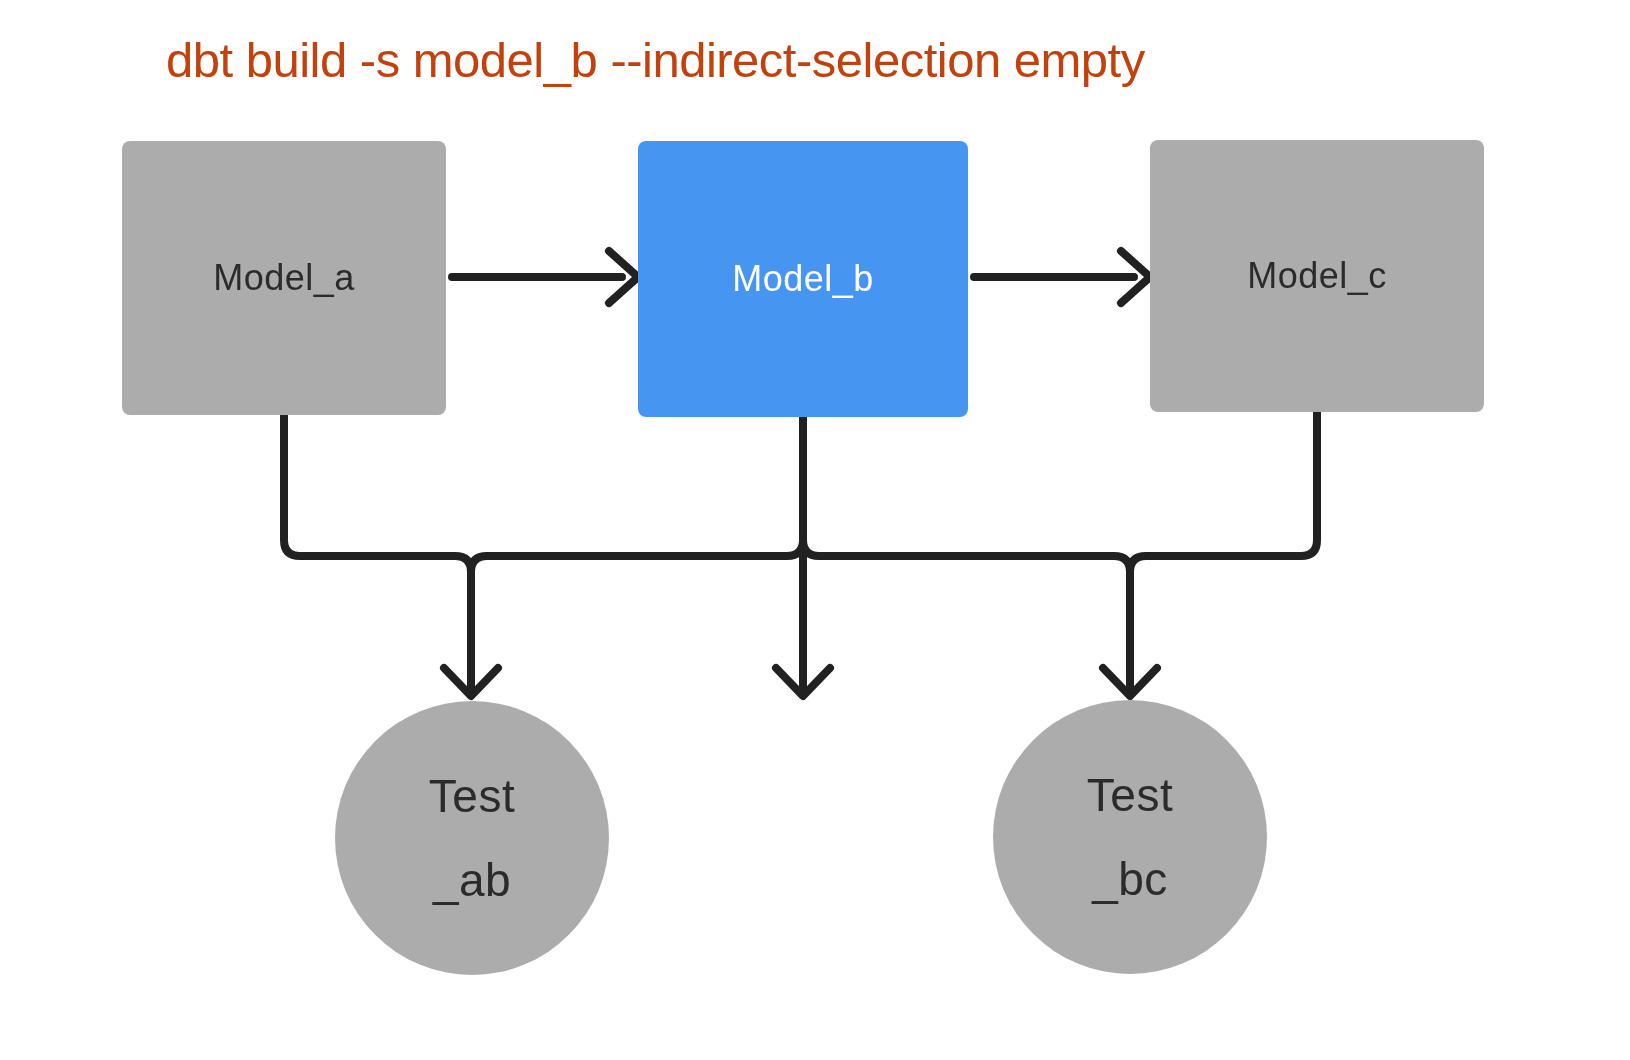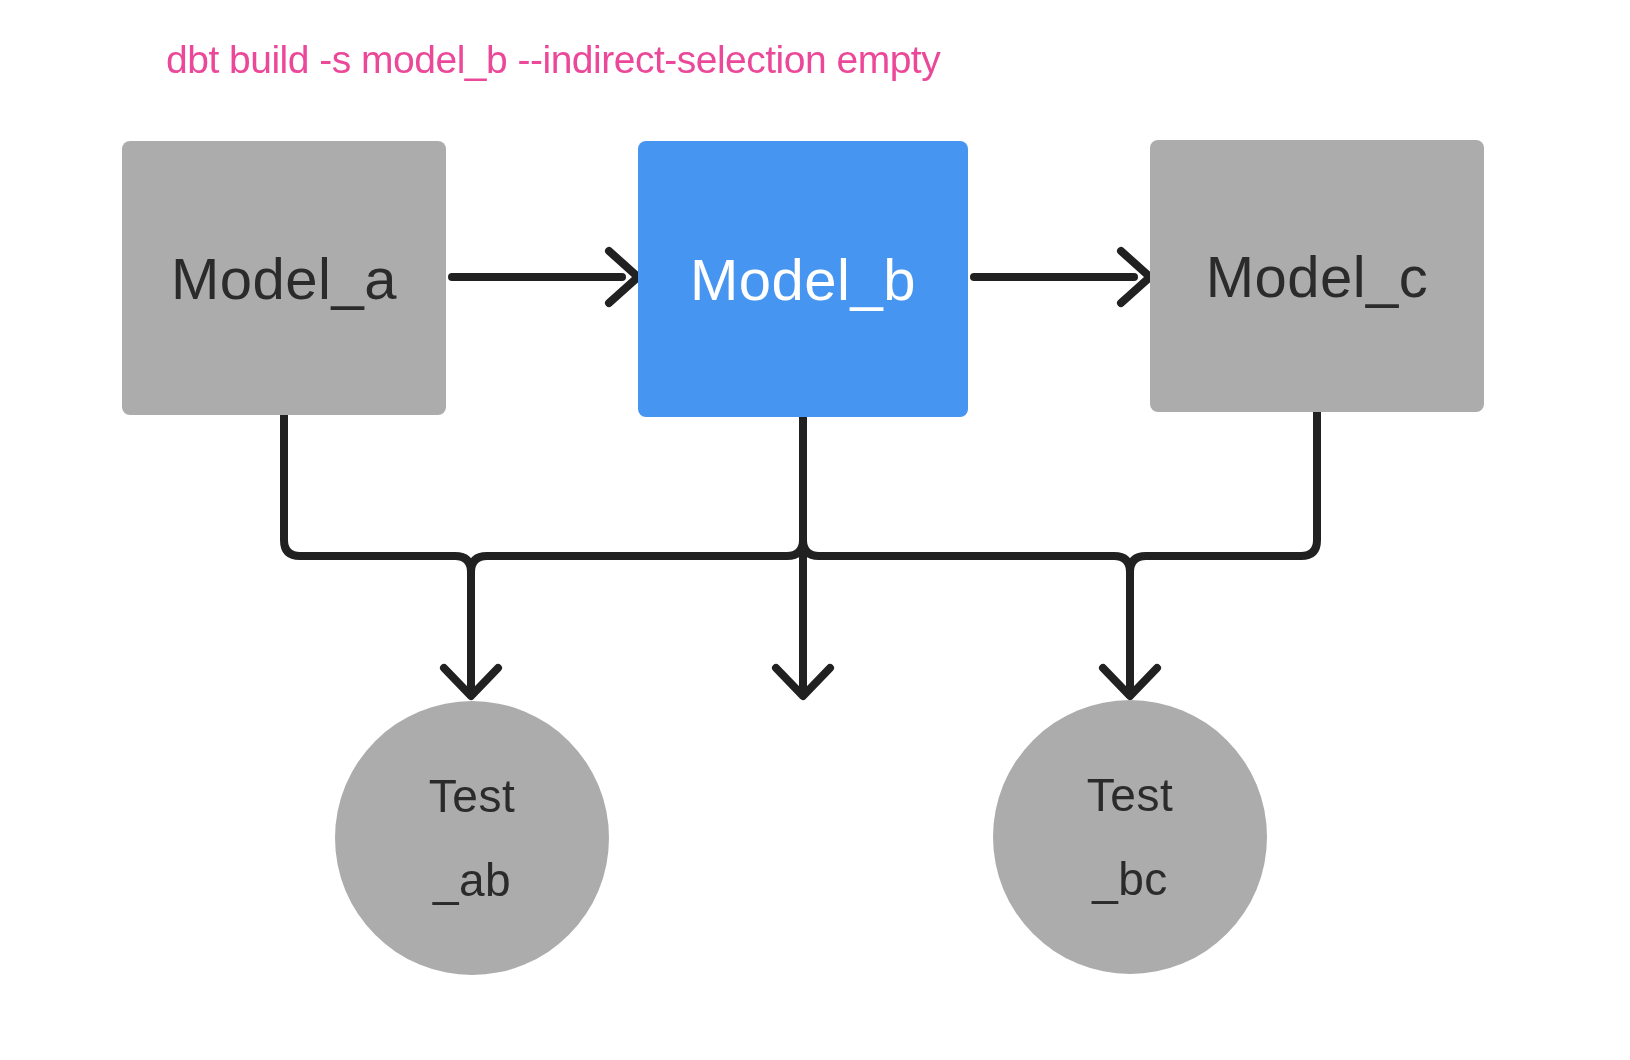--- a/index.html
+++ b/index.html
@@ -17,25 +17,25 @@
     position: relative;
     width: 1630px;
     height: 1060px;
     background: var(--canvas-bg);
     overflow: hidden;
   }
   .diagram-title {
     position: absolute;
     left: 166px;
     top: 32px;
-    font-size: 39px;
+    font-size: 49px;
     line-height: 56px;
     font-weight: 500;
     letter-spacing: -0.5px;
-    color: #ec4899;
+    color: #c2410c;
     white-space: nowrap;
   }
   svg.edges {
     position: absolute;
     left: 0; top: 0;
     width: 1630px; height: 1060px;
   }
   svg.edges path {
     fill: none;
     stroke: var(--stroke-dark);
@@ -47,21 +47,21 @@
     position: absolute;
     display: flex;
     align-items: center;
     justify-content: center;
     text-align: center;
   }
   .model-node {
     background: var(--node-gray);
     border-radius: 8px;
     color: var(--text-dark);
-    font-size: 58px;
+    font-size: 36px;
     letter-spacing: 0.5px;
   }
   .model-node.selected {
     background: var(--accent-blue);
     color: var(--text-light);
   }
   .test-node {
     background: var(--node-gray);
     border-radius: 50%;
     width: 274px;

